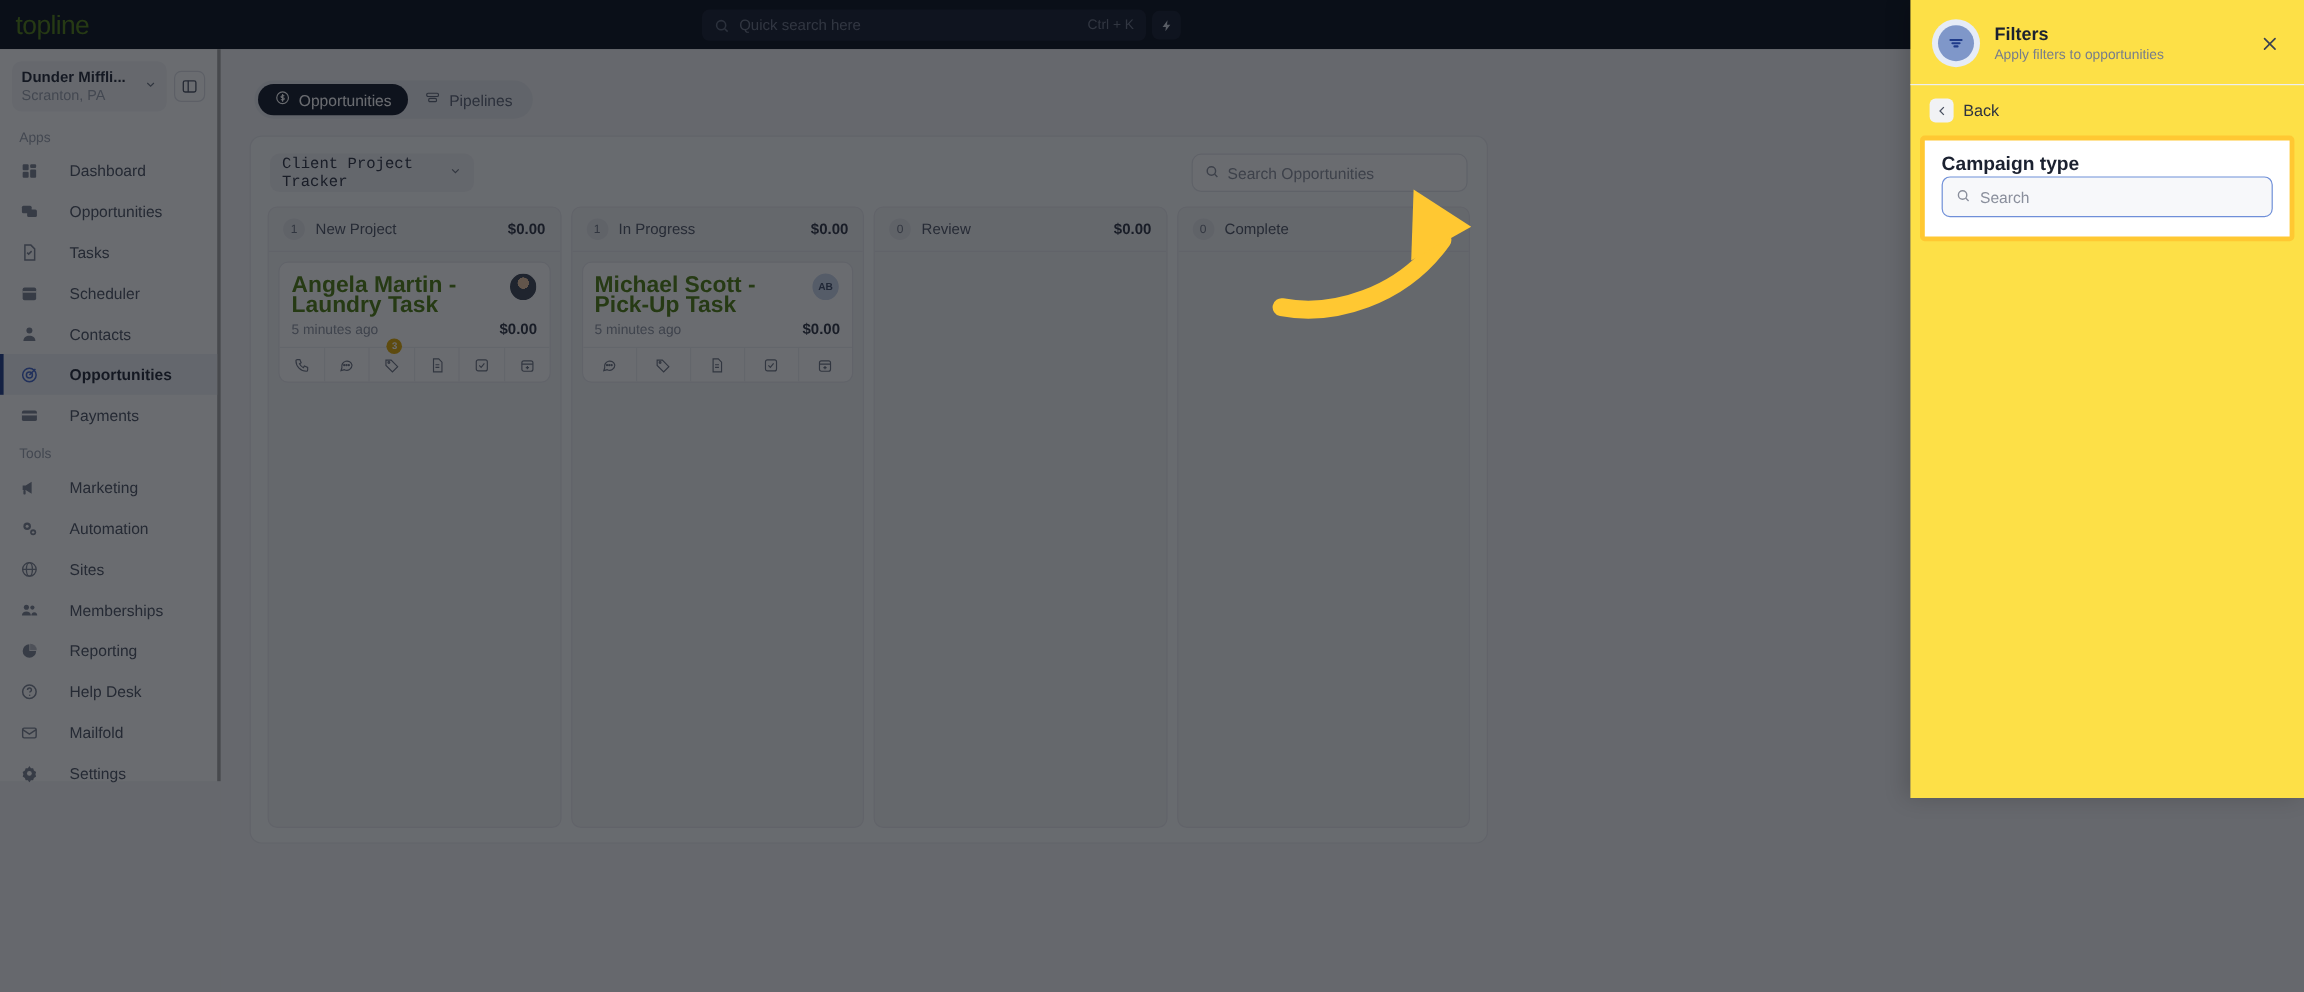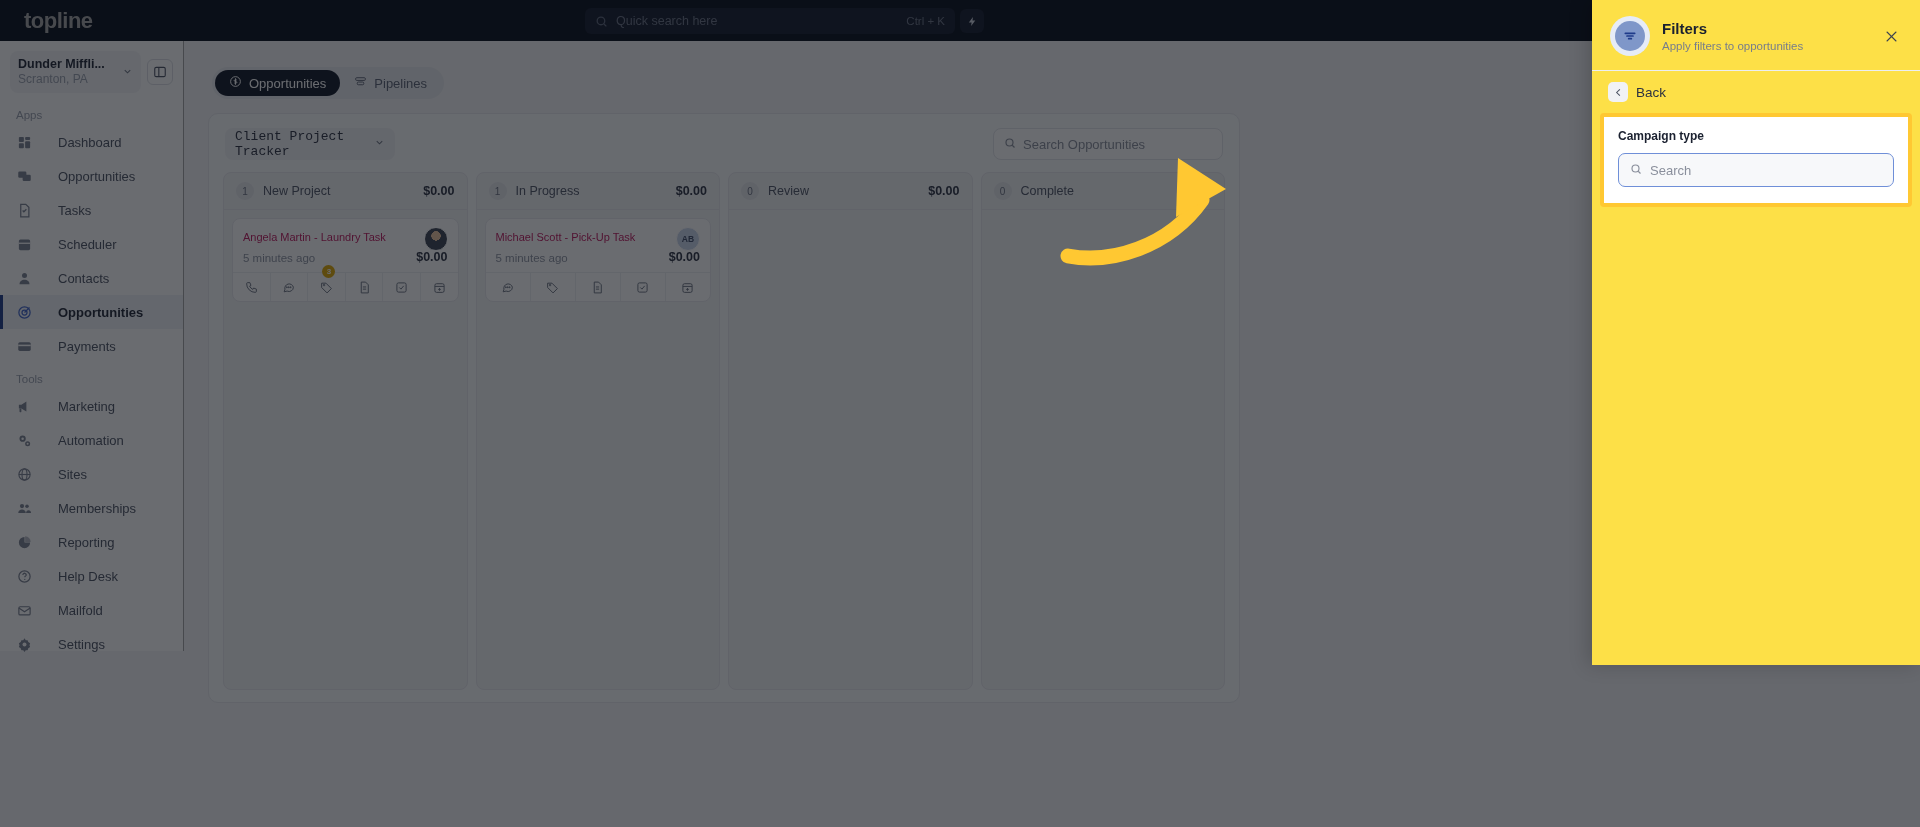--- a/index.html
+++ b/index.html
@@ -12,42 +12,42 @@
   #app { position: relative; width: 1920px; height: 827px; }
 
   
   #base { position: absolute; inset: 0; }
 
   .topbar {
     position: absolute; top: 0; left: 0; width: 1920px; height: 41px;
     background: #050b18; display: flex; align-items: center;
   }
   .brand {
-    position: absolute; left: 24px; top: 8px;
-    color: #a3a3a3; font-size: 22px; font-weight: 700; letter-spacing: -0.5px;
+    position: absolute; left: 13px; top: 8px;
+    color: #4d7c0f; font-size: 22px; font-weight: 400; letter-spacing: -0.5px;
   }
   .quick-search {
     position: absolute; left: 585px; top: 8px; width: 370px; height: 26px;
     background: #11182a; border-radius: 6px;
     display: flex; align-items: center; padding: 0 10px; gap: 8px;
   }
   .quick-search .qs-icon { color: #5b6478; display: flex; }
   .quick-search .qs-ph { color: #6a7285; font-size: 12.5px; flex: 1; }
   .kbd { color: #6a7285; font-size: 11.5px; }
   .bolt-btn {
     position: absolute; left: 960px; top: 9px; width: 24px; height: 24px;
     border-radius: 6px; background: #11182a;
     display: flex; align-items: center; justify-content: center;
     color: #cfd4e0; font-size: 12px;
   }
 
   
   .sidebar {
     position: absolute; left: 0; top: 41px; width: 184px; height: 610px;
-    background: #ffffff; border-right: 1px solid #a3a3a3;
+    background: #ffffff; border-right: 3px solid #a3a3a3;
   }
   .org-row { display: flex; align-items: center; gap: 6px; padding: 10px 10px 6px 10px; }
   .org-box {
     flex: 1; background: #f4f5f7; border-radius: 8px; padding: 6px 8px;
     display: flex; align-items: center; justify-content: space-between;
   }
   .org-name { font-size: 12.5px; font-weight: 700; color: #1e2433; line-height: 15px; }
   .org-sub { font-size: 12px; color: #9aa0ae; line-height: 15px; }
   .chev { color: #6b7280; font-size: 11px; }
   .panel-toggle {
@@ -117,21 +117,21 @@
   }
   .col-title { font-size: 12.5px; color: #4d5464; flex: 1; }
   .col-amt { font-size: 12.5px; color: #2a3040; font-weight: 600; }
   .col-body { flex: 1; padding: 8px; }
 
   .deal {
     background: #ffffff; border: 1px solid #e7e8ec; border-radius: 8px; overflow: hidden;
   }
   .deal-top { padding: 10px 10px 8px 10px; position: relative; }
   .deal-title {
-    font-size: 11px; font-weight: 400; color: #be185d; line-height: 17px;
+    font-size: 19px; font-weight: 700; color: #4d7c0f; line-height: 17px;
     padding-right: 34px;
   }
   .deal-avatar {
     position: absolute; right: 10px; top: 8px; width: 24px; height: 24px;
     border-radius: 50%; background: #c9d4ea; border: 1px solid #ffffff;
     display: flex; align-items: center; justify-content: center;
     font-size: 8.5px; color: #3d4a66; font-weight: 700; overflow: hidden;
   }
   .ava-photo {
     background: radial-gradient(circle at 50% 36%, #e9c39f 0 26%, transparent 27%),
@@ -182,21 +182,21 @@
     font-size: 13.5px; color: #2c3240;
   }
   .back-ic {
     width: 20px; height: 20px; border-radius: 5px; background: #f1f2f5;
     display: flex; align-items: center; justify-content: center; color: #4a5161; font-size: 12px;
   }
   .hl-box {
     margin: 0 8px; border: 4px solid #FFC832; border-radius: 4px; background: #ffffff;
     padding: 12px 14px 16px 14px;
   }
-  .field-label { font-size: 12px; font-weight: 600; color: #1b2130; margin-bottom: 10px; }
+  .field-label { font-size: 16px; font-weight: 600; color: #1b2130; }
   .field-search {
     height: 34px; border: 1px solid #6f8fd8; border-radius: 7px; background: #f7f8fa;
     display: flex; align-items: center; gap: 8px; padding: 0 11px;
     font-size: 13px; color: #8a8f9c;
   }
   .dr-spacer { flex: 1; }
   .dr-foot { display: flex; justify-content: flex-end; gap: 10px; padding: 14px 16px 18px 16px; }
   .btn {
     height: 32px; padding: 0 18px; border-radius: 7px; font-size: 13.5px;
     display: flex; align-items: center; justify-content: center;

